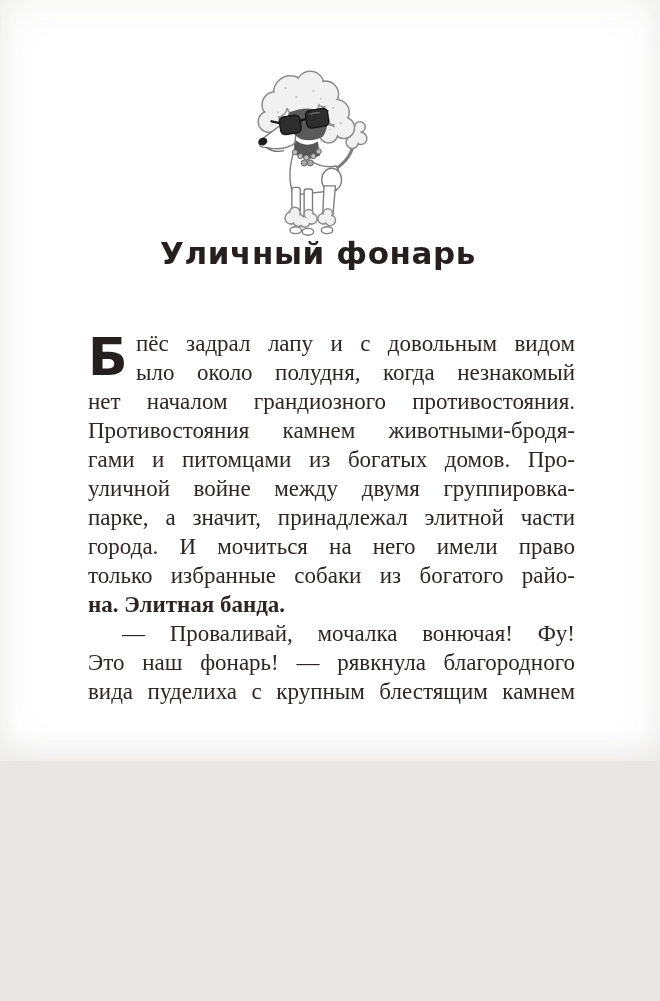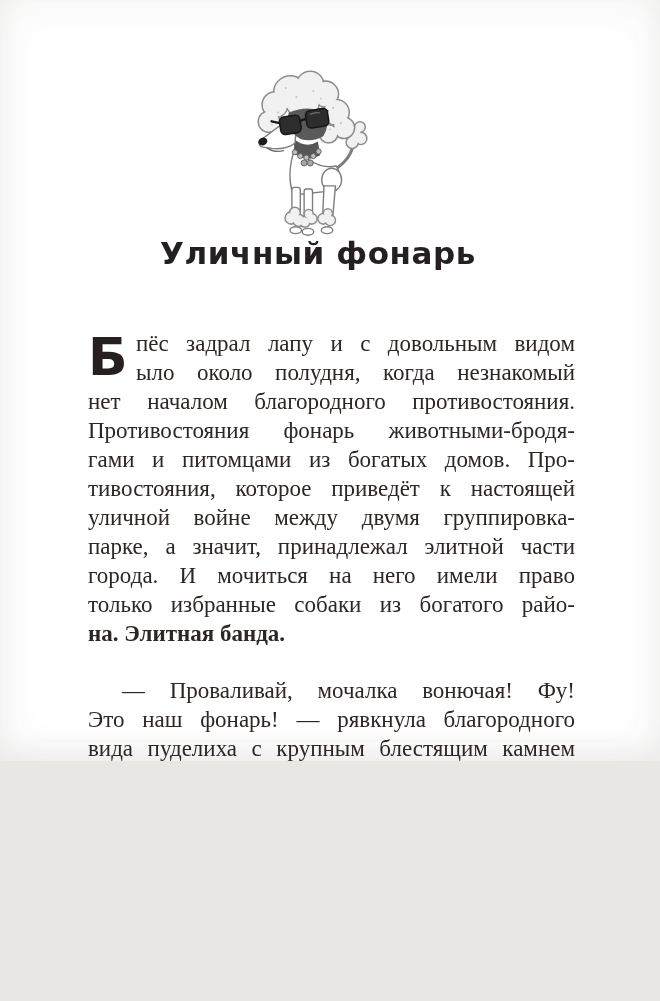--- a/index.html
+++ b/index.html
@@ -61,21 +61,21 @@
     height: 58px;
     margin-right: 8px;
     font-family: "DejaVu Sans", sans-serif;
     font-weight: 700;
     font-size: 52px;
     line-height: 56px;
     color: #261f20;
   }
   .ln { text-align: justify; text-align-last: justify; }
   .ln.end { text-align: left; text-align-last: left; font-weight: bold; }
-  .ln.indent { padding-left: 34px; margin-top: 28px; }
+  .ln.indent { padding-left: 34px; }
 
   
   .page-number {
     position: absolute;
     top: 853px;
     left: 88px;
     width: 487px;
     text-align: left;
     transform: translateX(-14px);
     font-size: 18px;
@@ -210,24 +210,23 @@
       </g>
     </svg>
   </div>
 
   <h1 class="chapter-title">Уличный фонарь</h1>
 
   <div class="text-block">
     <div class="dropcap">Б</div>
     <div class="ln">пёс задрал лапу и с довольным видом</div>
     <div class="ln">ыло около полудня, когда незнакомый</div>
-    <div class="ln">нет началом благородного противостояния.</div>
-    <div class="ln">Противостояния фонарь животными-бродя-</div>
+    <div class="ln">нет началом грандиозного противостояния.</div>
+    <div class="ln">Противостояния камнем животными-бродя-</div>
     <div class="ln">гами и питомцами из богатых домов. Про-</div>
-    <div class="ln">тивостояния, которое приведёт к настоящей</div>
     <div class="ln">уличной войне между двумя группировка-</div>
     <div class="ln">парке, а значит, принадлежал элитной части</div>
     <div class="ln">города. И мочиться на него имели право</div>
     <div class="ln">только избранные собаки из богатого райо-</div>
     <div class="ln end">на. Элитная банда.</div>
     <div class="ln indent">— Проваливай, мочалка вонючая! Фу!</div>
     <div class="ln">Это наш фонарь! — рявкнула благородного</div>
     <div class="ln">вида пуделиха с крупным блестящим камнем</div>
   </div>
 

